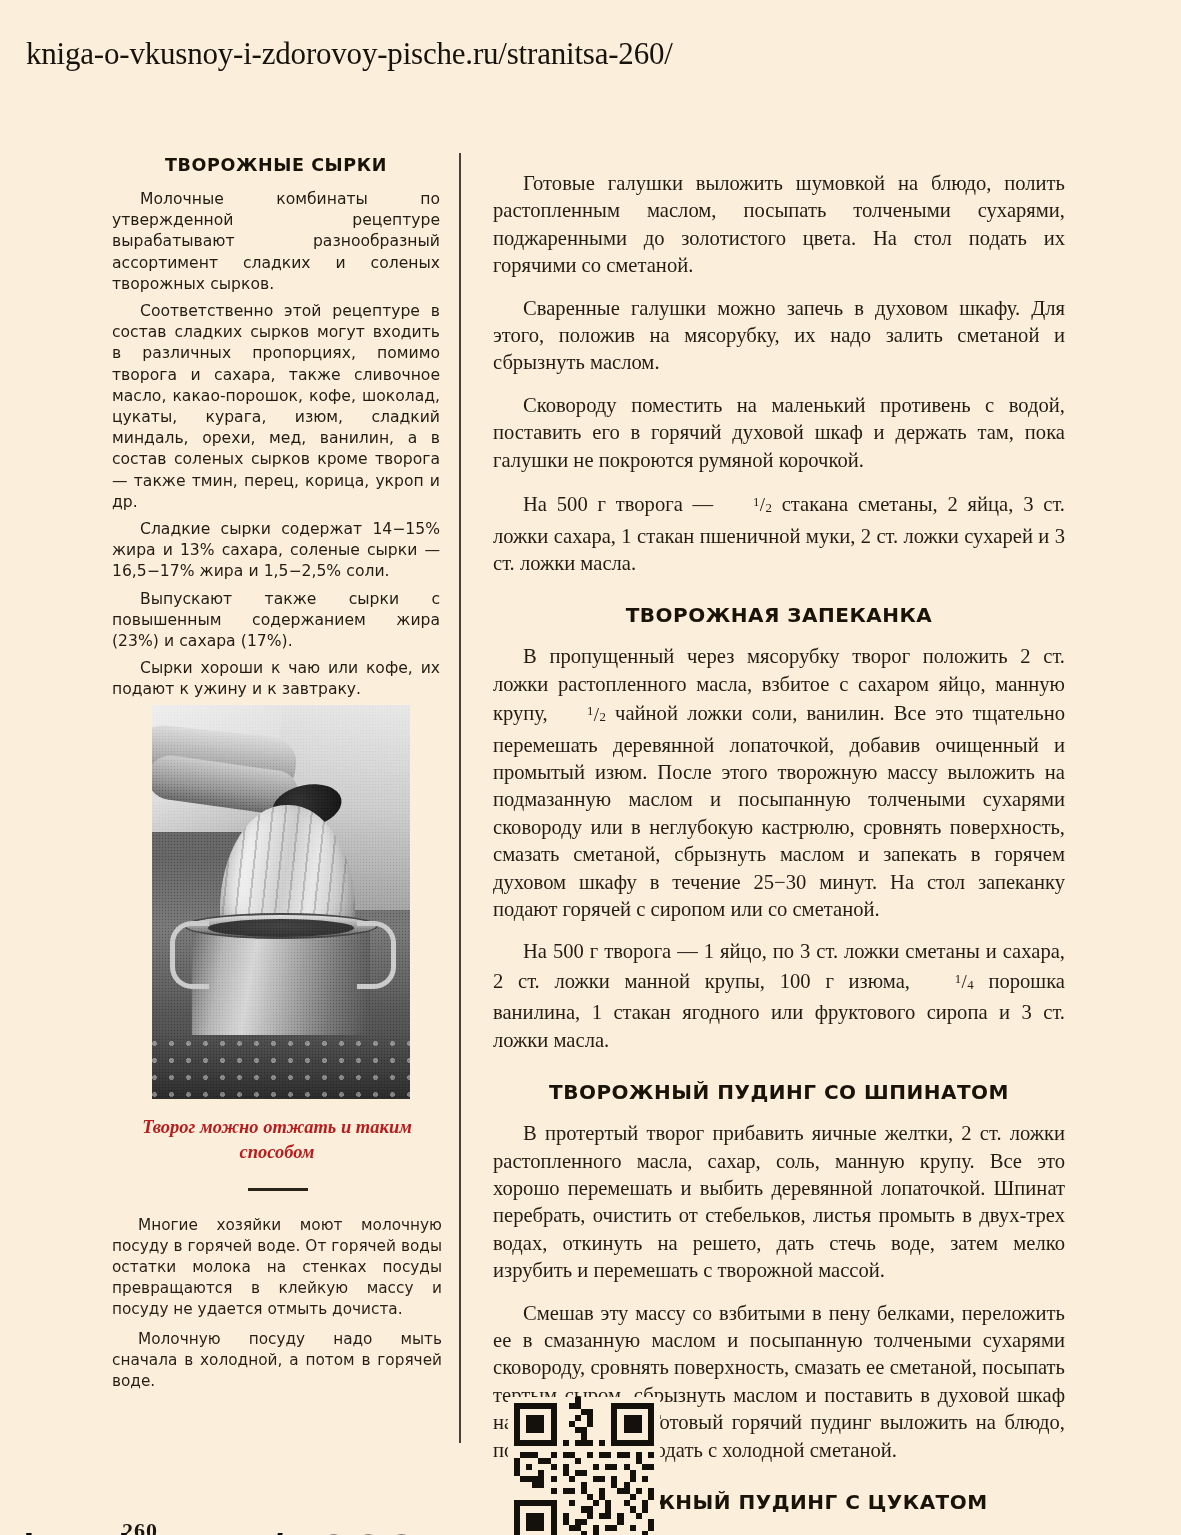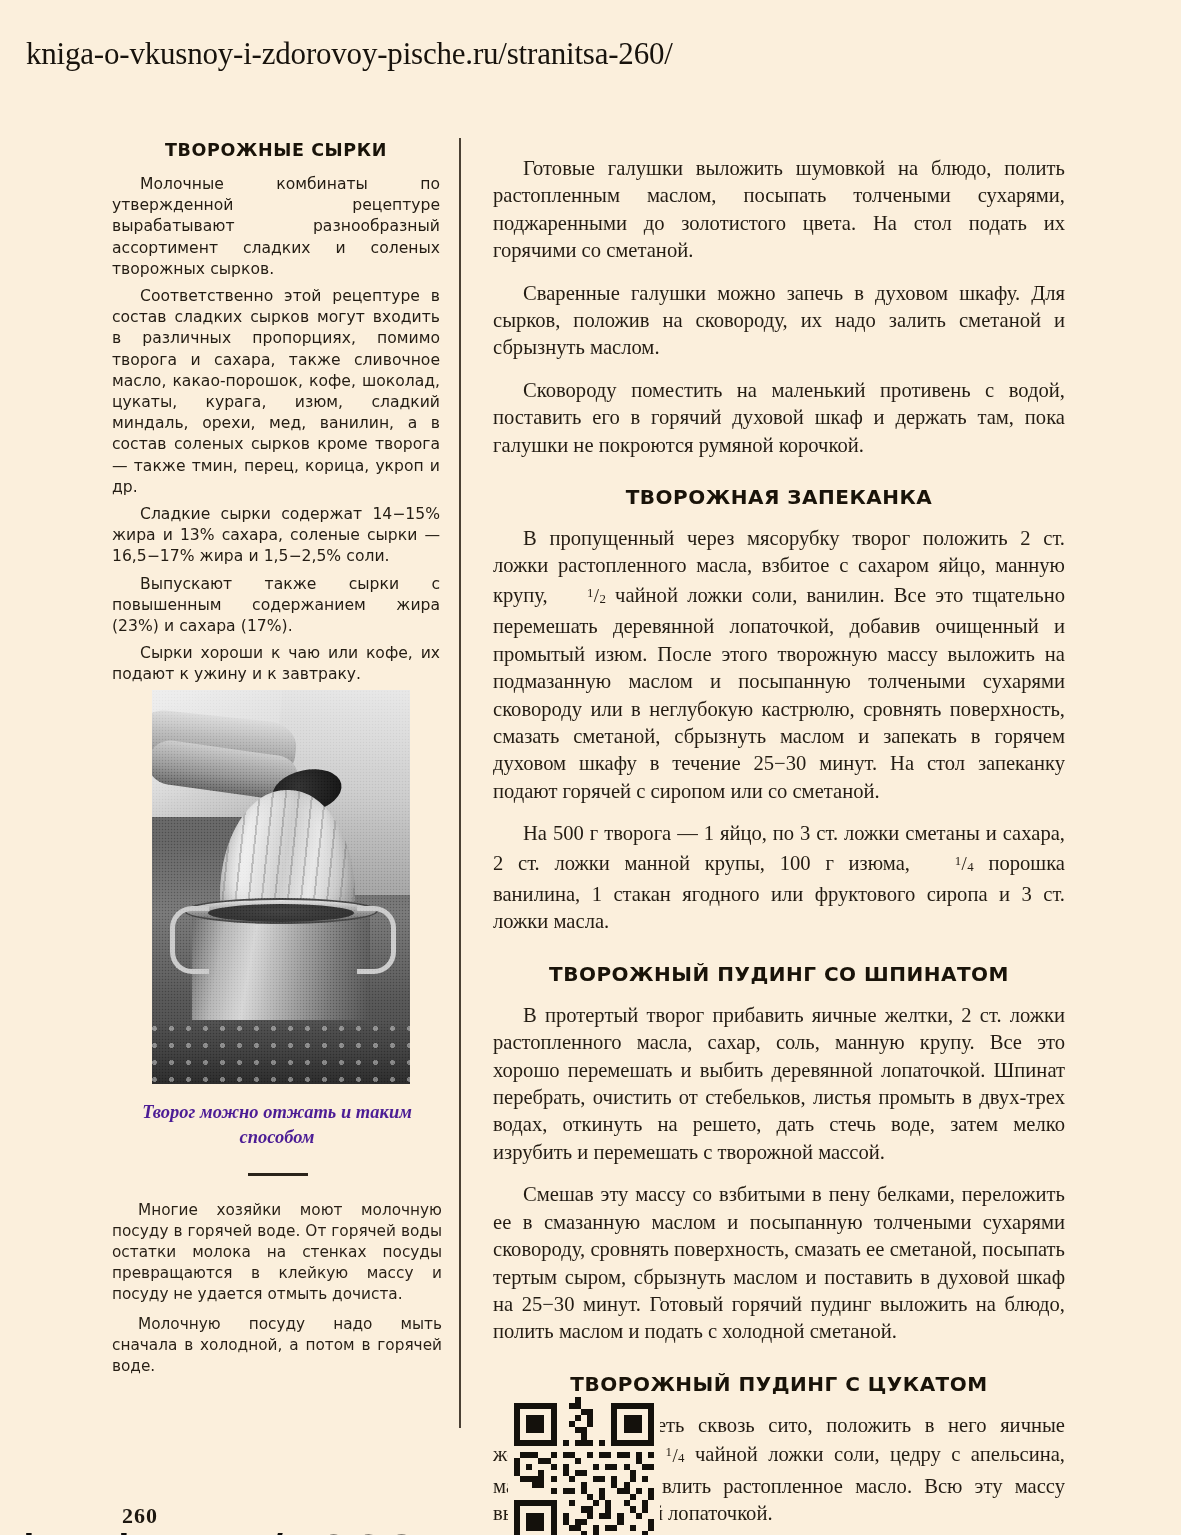--- a/index.html
+++ b/index.html
@@ -27,21 +27,21 @@
     font-size: 31px;
     color: #17120c;
     letter-spacing: -0.2px;
     white-space: nowrap;
   }
 
   
   .scan {
     position: absolute;
     left: 0;
-    top: 100px;
+    top: 115px;
     width: 1020px;
     height: 1330px;
   }
 
   .col-rule {
     position: absolute;
     left: 459px;
     top: 38px;
     width: 2px;
     height: 1290px;
@@ -226,21 +226,21 @@
     position: absolute;
     left: 112px;
     top: 1000px;
     width: 330px;
     text-align: center;
     font-family: "Liberation Serif", serif;
     font-style: italic;
     font-weight: bold;
     font-size: 18.5px;
     line-height: 25px;
-    color: #4c1d95;
+    color: #b91c1c;
   }
   .caption-rule {
     position: absolute;
     left: 248px;
     top: 1073px;
     width: 60px;
     height: 3px;
     background: #2a231a;
   }
 
@@ -345,23 +345,24 @@
     <div class="tips">
       <p>Многие хозяйки моют молочную посуду в горячей воде. От горячей воды остатки молока на стенках посуды превращаются в клейкую массу и посуду не удается отмыть дочиста.</p>
       <p>Молочную посуду надо мыть сначала в холодной, а потом в горячей воде.</p>
     </div>
 
     <div class="page-number">260</div>
 
     <div class="col-right">
 
       <p>Готовые галушки выложить шумовкой на блюдо, полить растопленным маслом, посыпать толчеными сухарями, поджаренными до золотистого цвета. На стол подать их горячими со сметаной.</p>
-      <p>Сваренные галушки можно запечь в духовом шкафу. Для сырков, положив на сковороду, их надо залить сметаной и сбрызнуть маслом.</p>
+      <p>Сваренные галушки можно запечь в духовом шкафу. Для этого, положив на мясорубку, их надо залить сметаной и сбрызнуть маслом.</p>
       <p>Сковороду поместить на маленький противень с водой, поставить его в горячий духовой шкаф и держать там, пока галушки не покроются румяной корочкой.</p>
 
+      <p><span>На 500 г творога — </span><span class="frac"><sup>1</sup><span class="sl">/</span><sub>2</sub></span><span> стакана сметаны, 2 яйца, 3 ст. ложки сахара, 1 стакан пшеничной муки, 2 ст. ложки сухарей и 3 ст. ложки масла.</span></p>
 
       <h2 class="recipe-title">ТВОРОЖНАЯ ЗАПЕКАНКА</h2>
       <p><span>В пропущенный через мясорубку творог положить 2 ст. ложки растопленного масла, взбитое с сахаром яйцо, манную крупу, </span><span class="frac"><sup>1</sup><span class="sl">/</span><sub>2</sub></span><span> чайной ложки соли, ванилин. Все это тщательно перемешать деревянной лопаточкой, добавив очищенный и промытый изюм. После этого творожную массу выложить на подмазанную маслом и посыпанную толчеными сухарями сковороду или в неглубокую кастрюлю, сровнять поверхность, смазать сметаной, сбрызнуть маслом и запекать в горячем духовом шкафу в течение 25−30 минут. На стол запеканку подают горячей с сиропом или со сметаной.</span></p>
       <p><span>На 500 г творога — 1 яйцо, по 3 ст. ложки сметаны и сахара, 2 ст. ложки манной крупы, 100 г изюма, </span><span class="frac"><sup>1</sup><span class="sl">/</span><sub>4</sub></span><span> порошка ванилина, 1 стакан ягодного или фруктового сиропа и 3 ст. ложки масла.</span></p>
 
       <h2 class="recipe-title">ТВОРОЖНЫЙ ПУДИНГ СО ШПИНАТОМ</h2>
       <p>В протертый творог прибавить яичные желтки, 2 ст. ложки растопленного масла, сахар, соль, манную крупу. Все это хорошо перемешать и выбить деревянной лопаточкой. Шпинат перебрать, очистить от стебельков, листья промыть в двух-трех водах, откинуть на решето, дать стечь воде, затем мелко изрубить и перемешать с творожной массой.</p>
       <p>Смешав эту массу со взбитыми в пену белками, переложить ее в смазанную маслом и посыпанную толчеными сухарями сковороду, сровнять поверхность, смазать ее сметаной, посыпать тертым сыром, сбрызнуть маслом и поставить в духовой шкаф на 25−30 минут. Готовый горячий пудинг выложить на блюдо, полить маслом и подать с холодной сметаной.</p>
 
       <h2 class="recipe-title">ТВОРОЖНЫЙ ПУДИНГ С ЦУКАТОМ</h2>

